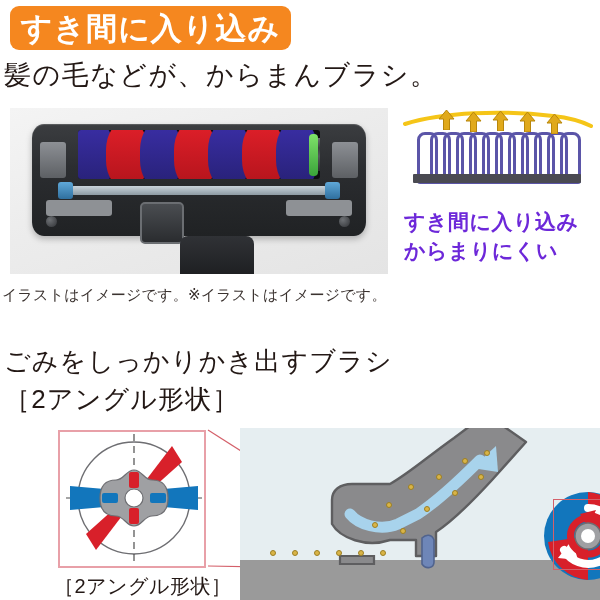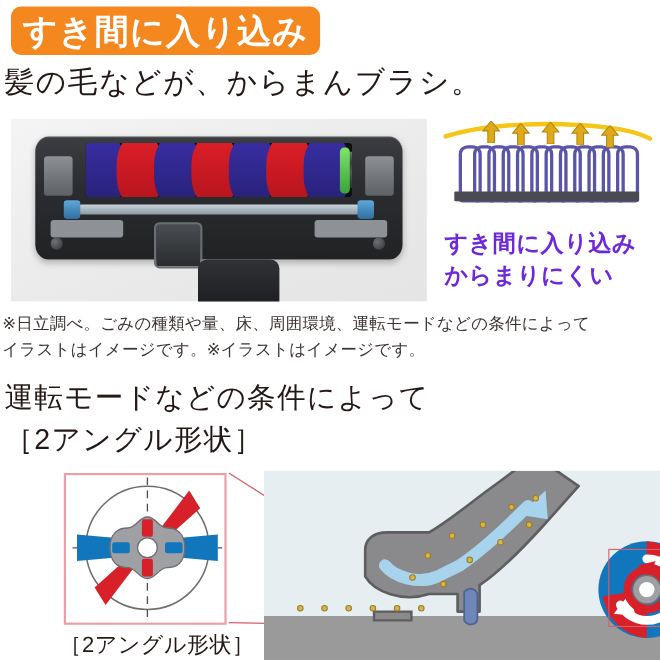--- a/index.html
+++ b/index.html
@@ -278,25 +278,24 @@
         <path d="M8.5,0 L16,9 L11.5,9 L11.5,20 L5.5,20 L5.5,9 L1,9 Z" fill="#E0A91B" stroke="#B8860B" stroke-width="1"></path>
       </svg>
   </div>
 
   <div class="rcap">
     <div>すき間に入り込み</div>
     <div>からまりにくい</div>
   </div>
 
   <div class="disclaimer">
-    <div>※日立調べ。ごみの種類や量、床、周囲環境、運転モードなどの条件によって</div>
     <div>イラストはイメージです。※イラストはイメージです。</div>
   </div>
 
-  <div class="head2">運転モードなどの条件によって</div>
+  <div class="head2">ごみをしっかりかき出すブラシ</div>
   <div class="head3row">
     <span class="head3">［2アングル形状］</span>
   </div>
 
   <div class="diagram">
 
     <div class="leftbox">
       <svg class="xsec" viewBox="0 0 148 138">
         <circle cx="74" cy="66" r="56" fill="#ffffff" stroke="#6E6E72" stroke-width="1.4"></circle>
         <line x1="74" y1="2" x2="74" y2="130" stroke="#4D4D4D" stroke-width="1.2" stroke-dasharray="7,5"></line>

